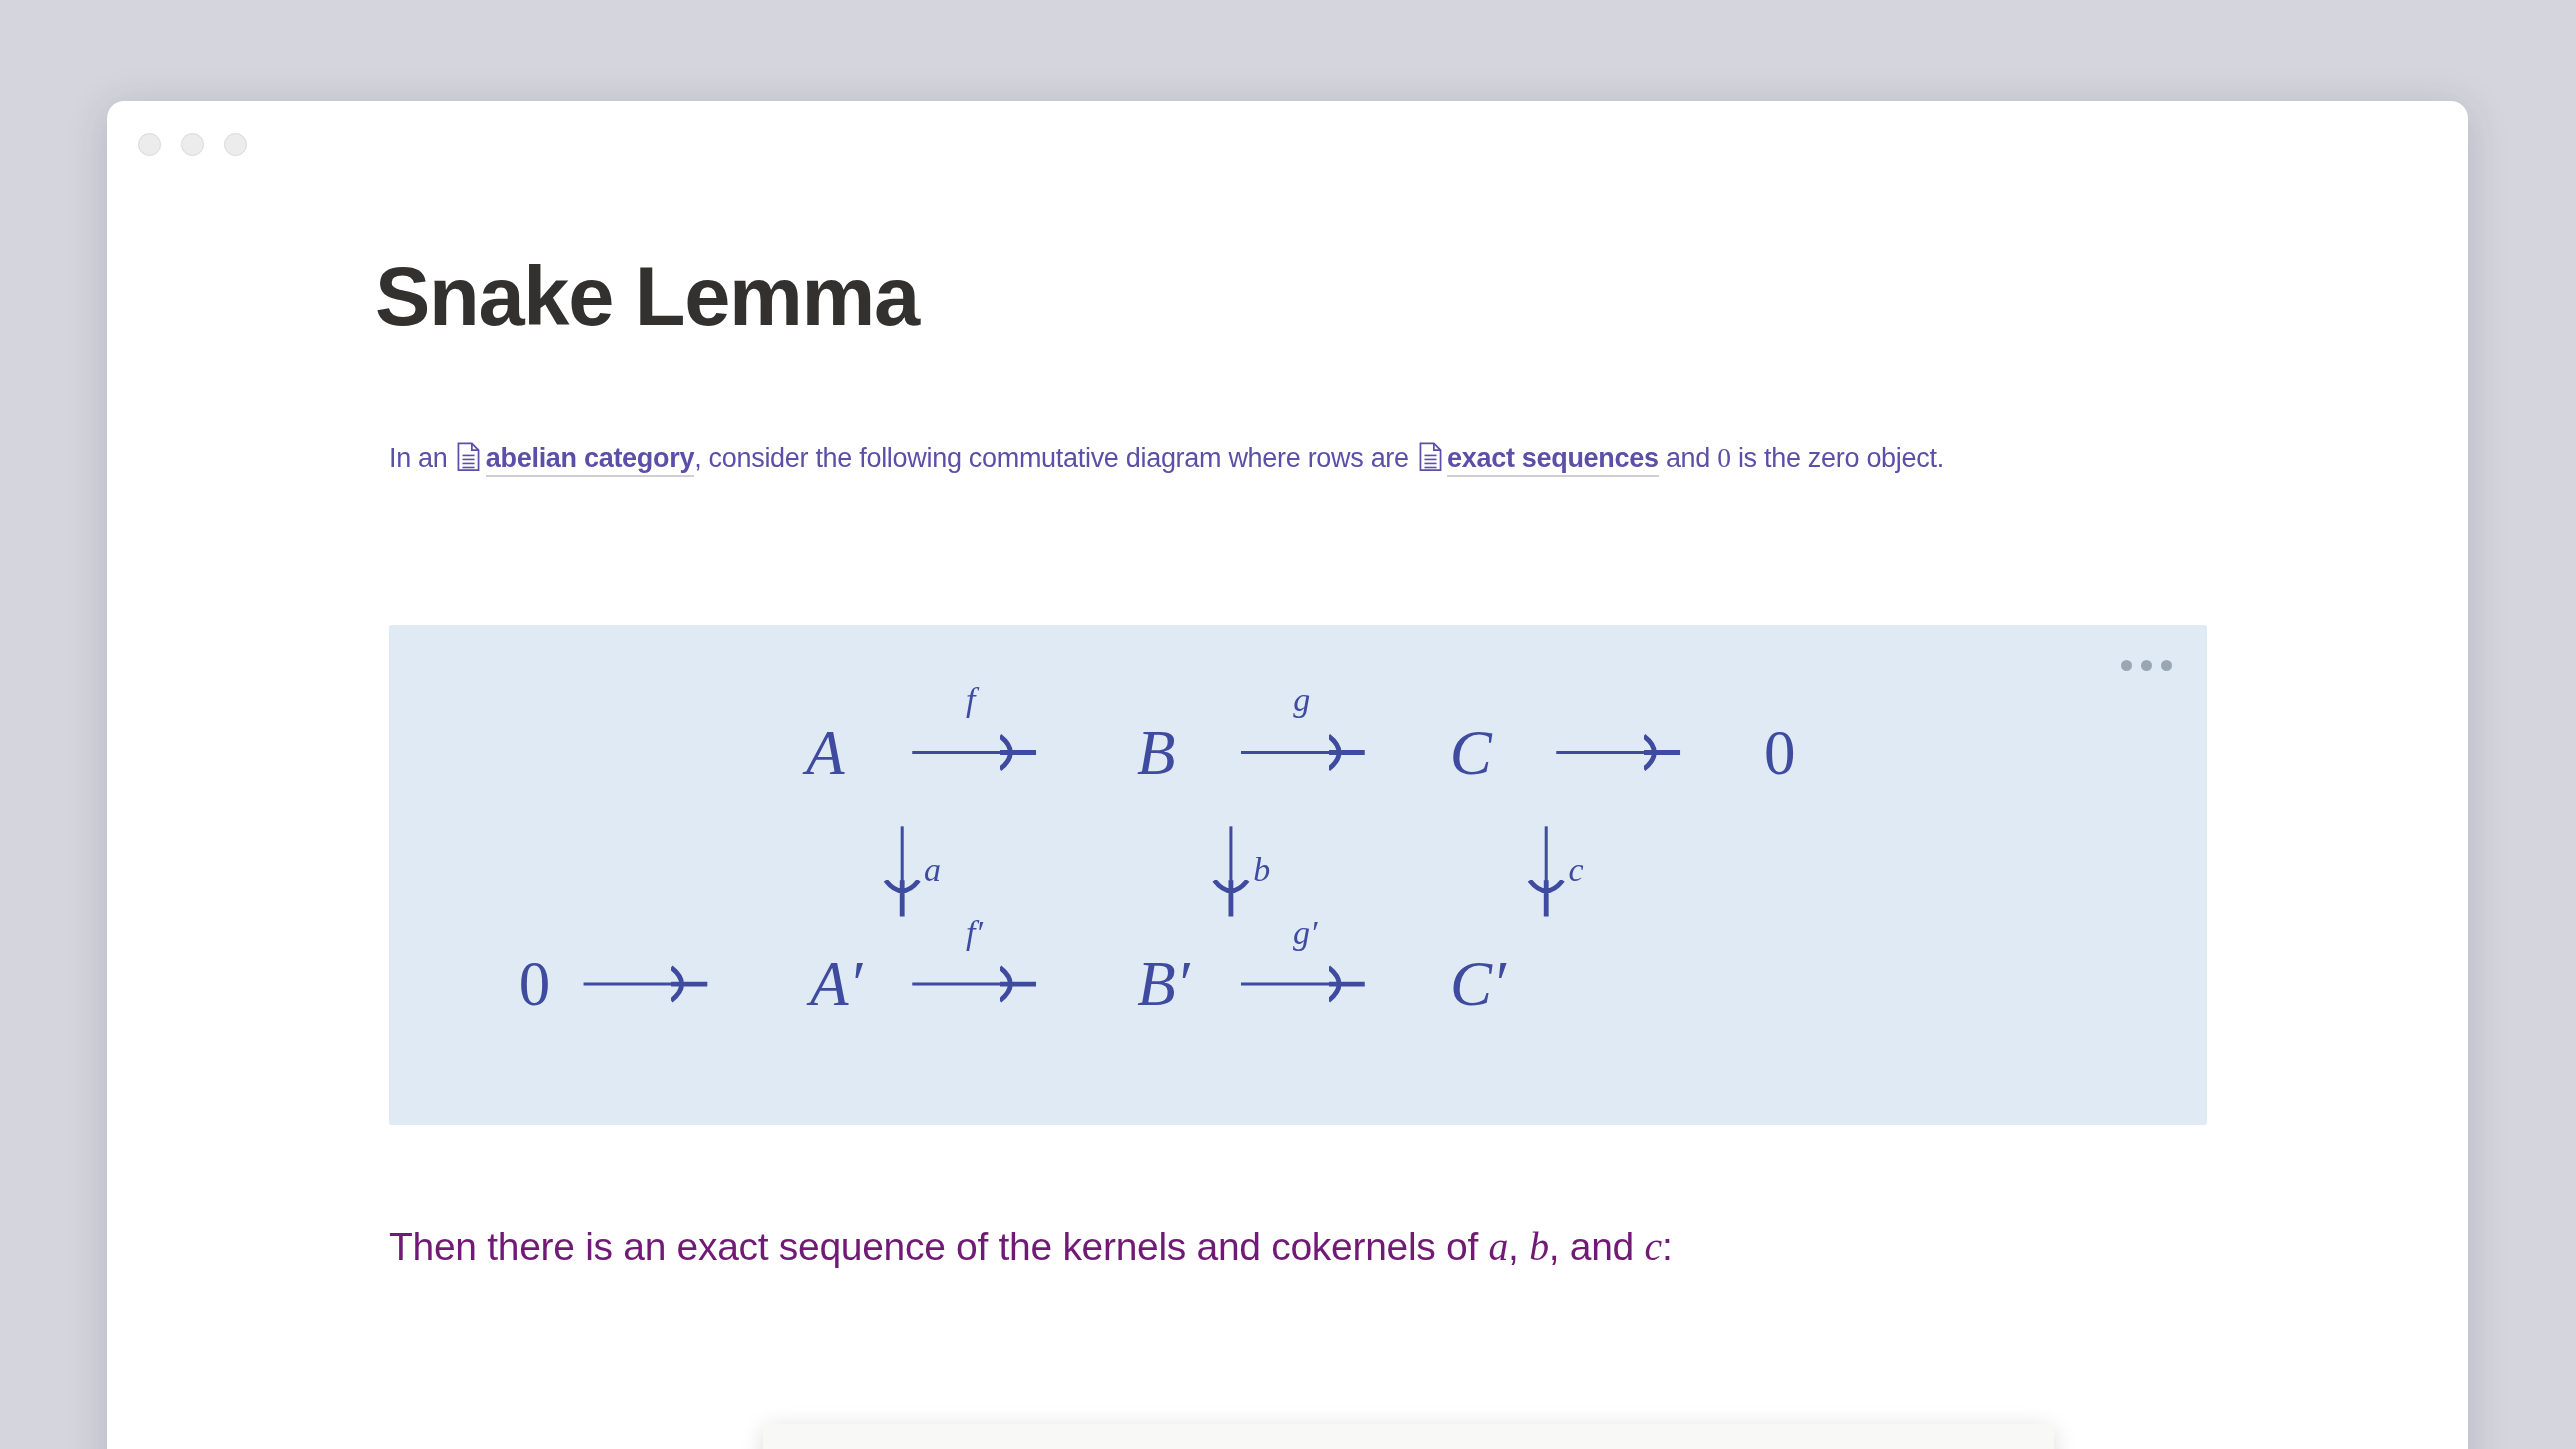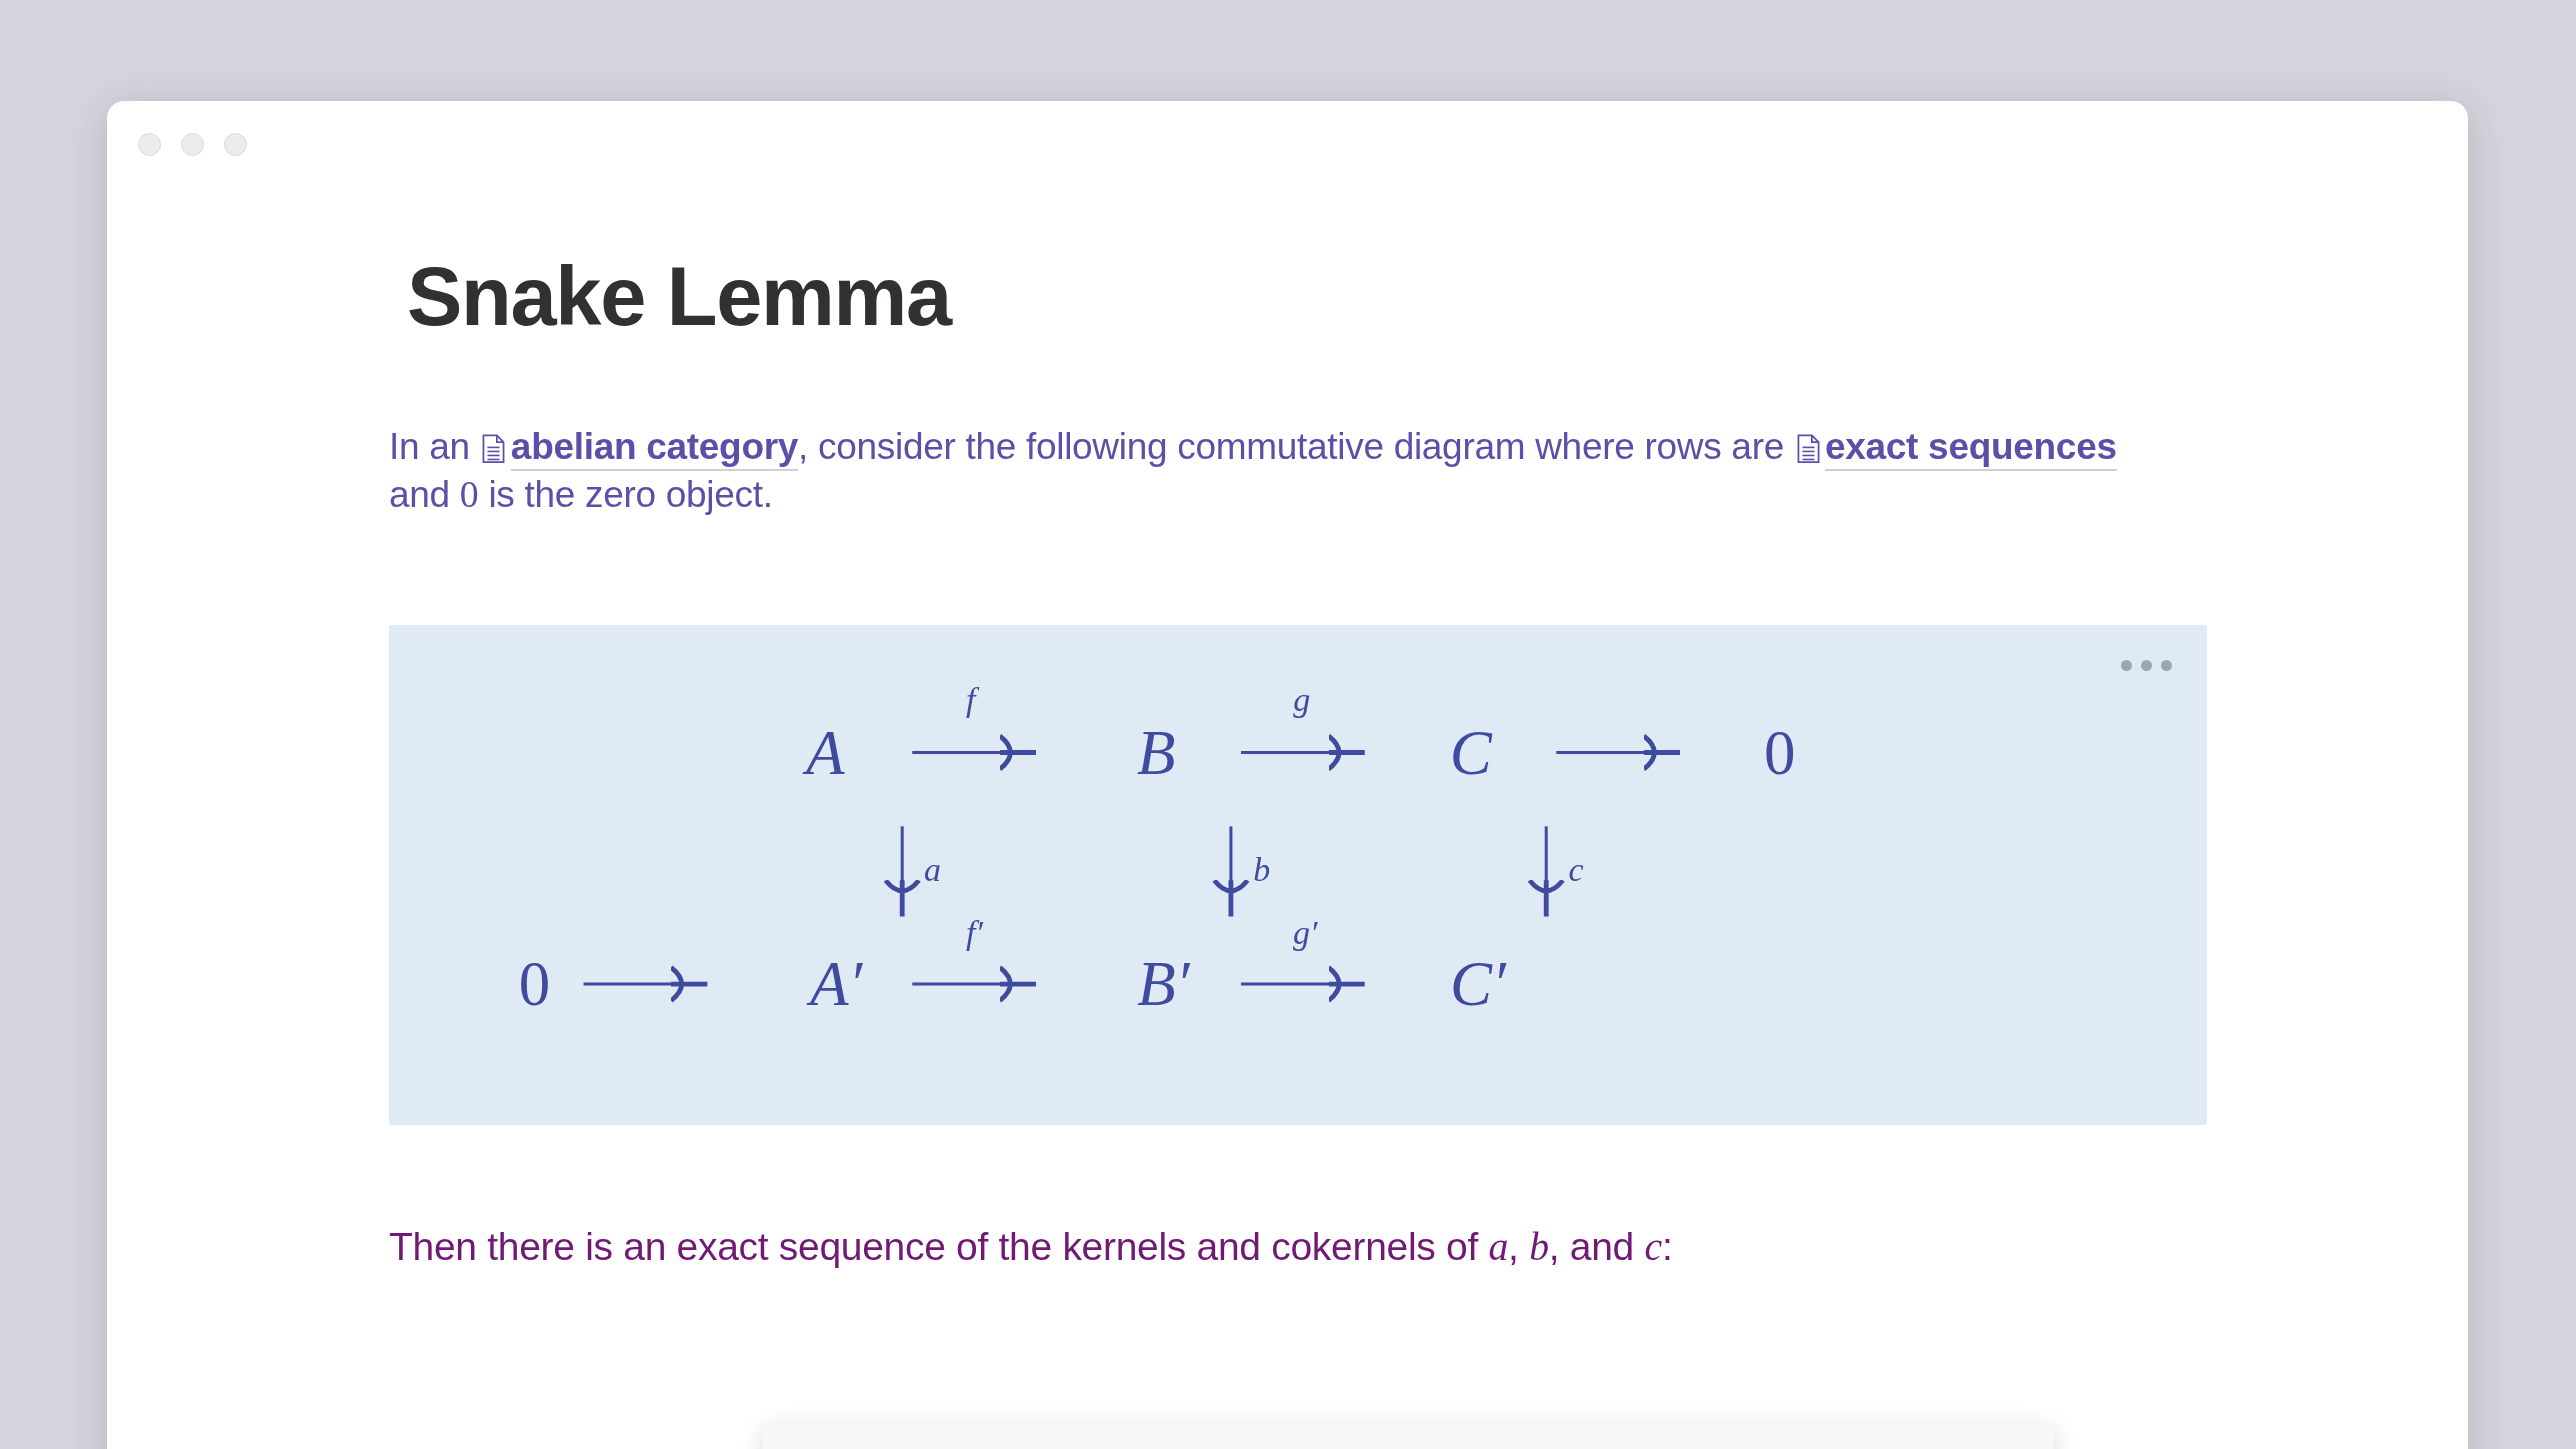--- a/index.html
+++ b/index.html
@@ -54,36 +54,36 @@
   
   #doc {
     position: absolute;
     left: 0;
     top: 81px;
     width: 100%;
   }
 
   #page-title {
     position: absolute;
-    left: 300px;
+    left: 268px;
     top: 67px;
     font-size: 83px;
     font-weight: bold;
     letter-spacing: -1.3px;
     color: #33312f;
     white-space: nowrap;
   }
 
   
   #intro-paragraph {
     position: absolute;
     left: 282px;
-    top: 241px;
+    top: 258px;
     width: 1744px;
-    font-size: 37px;
+    font-size: 27px;
     line-height: 1.28;
     color: #5b4fa8;
     letter-spacing: -0.3px;
   }
 
   .doc-icon {
     display: inline-block;
     width: 23px;
     height: 29.5px;
     vertical-align: -4px;

